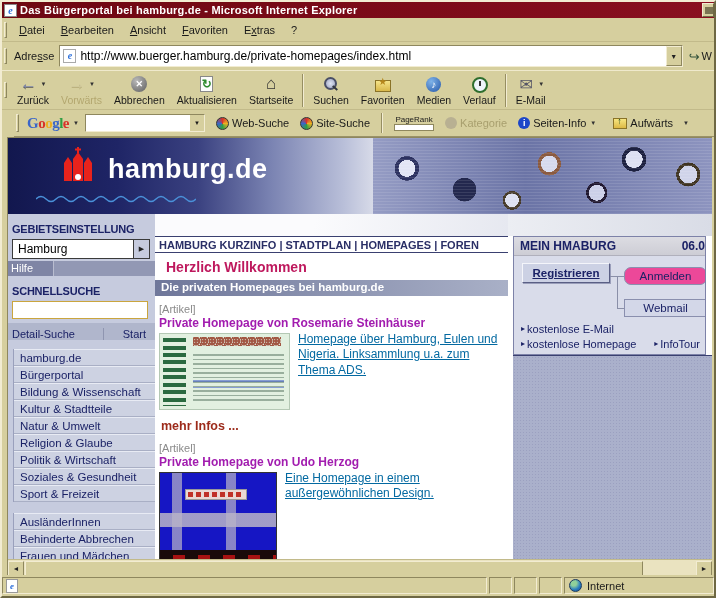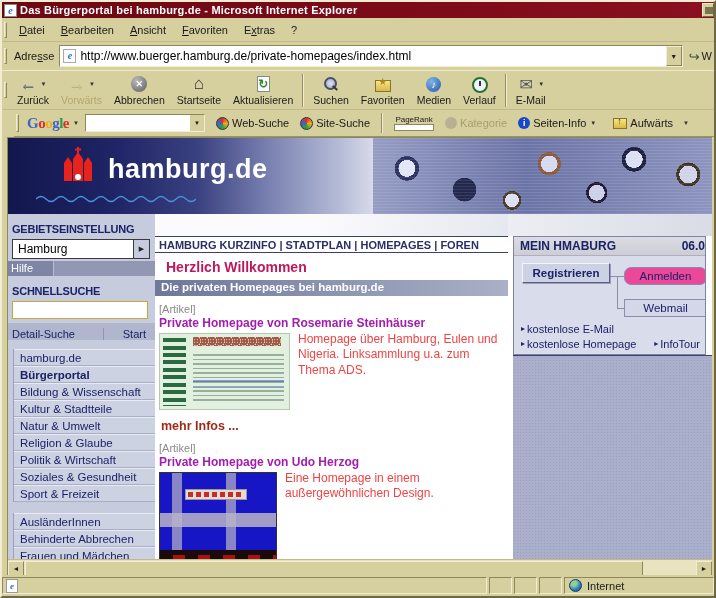--- a/index.html
+++ b/index.html
@@ -108,33 +108,33 @@
   .sb-combo .btn { width:16px; height:18px; background:#c6cbde; border-left:1px solid #3a3a3a; display:flex; align-items:center; justify-content:center; font-size:7px; color:#222; }
   .sb-hilfe { height:15px; margin-top:2px; background:#9298b4; display:flex; }
   .sb-hilfe .tab { width:46px; background:#7f85a5; color:#fff; padding-left:3px; font-size:11px; line-height:15px; border-right:1px solid #b9bdd0; }
   .sb-input { display:block; margin:2px 5px 0 4px; width:136px; height:18px; border:1px solid #caa53d; background:#fff; font-size:12px; padding:0 3px; outline:none; }
   .sb-row { height:17px; margin-top:4px; background:#b0b6cc; display:flex; align-items:flex-end; }
   .sb-row .detail { flex:1; padding-left:4px; }
   .sb-row .start { width:52px; text-align:right; padding-right:9px; border-left:1px solid #8f95b0; }
   .sb-nav { margin:9px 0 0 5px; border-left:1px solid #9aa0bc; background:#cdd2e2; }
   .sb-nav + .sb-nav { margin-top:11px; }
   .nav-item { padding:1.5px 2px 1.5px 6px; font-size:11.5px; color:#1b2266; border-top:1px solid #e8ebf4; border-bottom:1px solid #a9afc5; white-space:nowrap; overflow:hidden; }
-  .nav-item.active { font-weight:bold; }
+  .nav-item.active { font-weight:normal; }
 
   
   .main { width:353px; flex:none; background:#fff; overflow:hidden; }
   .main-top { height:22px; background:linear-gradient(100deg,#fbfbfd 45%,#e6e8f0); }
   .topnav { height:17px; line-height:16px; font-weight:bold; font-size:11px; color:#2a2f66; padding-left:4px; border-top:1px solid #3a4070; border-bottom:1px solid #3a4070; white-space:nowrap; }
   .welcome { font-size:14px; font-weight:bold; color:#be185d; padding:6px 0 5px 11px; }
   .section-bar { height:16px; line-height:15px; background:linear-gradient(90deg,#6f779a,#a9b0c7); color:#fff; font-weight:bold; font-size:11.5px; padding-left:6px; }
   .articles { padding:3px 6px 0 4px; }
   .article-tag { color:#8a8a8a; font-size:11px; margin:4px 0 1px; }
   .article-title { font-weight:bold; font-size:12px; color:#a21caf; margin-bottom:1px; }
   .article-row { display:flex; align-items:flex-start; }
-  .article-text { font-size:12px; line-height:1.28; color:#ef4444; padding-top:1px; }
+  .article-text { font-size:12px; line-height:1.28; color:#0369a1; padding-top:1px;text-decoration:underline; }
   .article-more { font-weight:bold; font-size:12.5px; color:#9c2a1a; margin:7px 0 9px 2px; }
 
   .thumb { flex:none; margin:2px 8px 2px 0; position:relative; }
   .thumb-rosemarie { width:131px; height:77px; background:#e2f0e0; border:1px solid #b4c8b4; }
   .thumb-rosemarie::before { content:""; position:absolute; left:3px; top:4px; width:23px; bottom:3px;
       background:repeating-linear-gradient(to bottom,#2a6a40 0 4px,transparent 4px 7.5px); }
   .thumb-rosemarie::after { content:""; position:absolute; left:33px; right:5px; top:20px; bottom:6px;
       background:linear-gradient(transparent 0 26px, rgba(60,90,200,.55) 26px 28px, transparent 28px 33px, rgba(60,90,200,.55) 33px 34px, transparent 34px),
                  repeating-linear-gradient(to bottom, rgba(80,110,90,.5) 0 1.5px, transparent 1.5px 4.5px); }
   .thumb-rosemarie .thumb-inner { position:absolute; top:3px; left:33px; right:8px; height:9px;
@@ -151,21 +151,21 @@
   .thumb-udo .thumb-inner::before { content:""; position:absolute; inset:2px; background:repeating-linear-gradient(90deg,#c03028 0 5px,transparent 5px 8px); }
 
   
   .rightcol { width:204px; flex:none; background:#fff; overflow:hidden; }
   .right-top { height:22px; background:linear-gradient(90deg,#eceef3,#d9dce6); }
   .mh-panel { margin-left:5px; width:193px; height:119px; background:#d9dcea; border:1px solid #7d82a8; position:relative; overflow:hidden; }
   .mh-head { height:19px; background:linear-gradient(#dcdce2,#cdcdd5); border-bottom:1px solid #b0b0bc; display:flex; align-items:center; }
   .mh-title { font-weight:bold; font-size:12px; color:#1b2266; padding-left:6px; }
   .mh-date { font-weight:bold; font-size:12px; color:#1b2266; margin-left:auto; white-space:nowrap; }
   .mh-btn { position:absolute; font-size:11.5px; color:#1b2266; text-align:center; background:#ccd1e4; border:1px solid; }
-  .mh-reg { left:8px; top:26px; width:88px; height:20px; line-height:18px; font-weight:bold; border-color:#f4f5fa #5a5f85 #5a5f85 #f4f5fa; box-shadow:1px 1px 0 #9a9eba; }
+  .mh-reg { left:8px; top:26px; width:88px; height:20px; line-height:18px; font-weight:bold; border-color:#f4f5fa #5a5f85 #5a5f85 #f4f5fa; box-shadow:1px 1px 0 #9a9eba;text-decoration:underline; }
   .mh-anm { left:110px; top:30px; width:83px; height:18px; line-height:16px; border-color:#8a8fae; background:#ec4899;border-radius:7px; }
   .mh-web { left:110px; top:62px; width:83px; height:18px; line-height:16px; border-color:#8a8fae; background:#d3d7e8; }
   .mh-line { position:absolute; background:#8a8fa8; }
   .mh-links { position:absolute; left:7px; right:5px; top:86px; font-size:11px; color:#1b2266; }
   .mh-links .row { display:flex; margin-bottom:3px; }
   .mh-links .arr { font-size:8px; margin-right:2px; position:relative; top:1px; }
   .mh-links .right { margin-left:auto; display:flex; }
   .periwinkle { margin-left:5px; width:199px; height:204px; background:#aab0cb; border-top:1px solid #3a4070;
       background-image:radial-gradient(#9ba0c0 .8px, transparent .9px); background-size:3px 3px; }
 
@@ -240,31 +240,31 @@
   </div>
       <div class="tb-btn">
     <span class="tb-iconrow">
       <span class="tb-icon ico-stop"></span>
 
     </span>
     <span class="tb-label">Abbrechen</span>
   </div>
       <div class="tb-btn">
     <span class="tb-iconrow">
+      <span class="tb-icon ico-refresh"></span>
+
+    </span>
+    <span class="tb-label">Aktualisieren</span>
+  </div>
+      <div class="tb-btn">
+    <span class="tb-iconrow">
       <span class="tb-icon ico-home"></span>
 
     </span>
     <span class="tb-label">Startseite</span>
-  </div>
-      <div class="tb-btn">
-    <span class="tb-iconrow">
-      <span class="tb-icon ico-refresh"></span>
-
-    </span>
-    <span class="tb-label">Aktualisieren</span>
   </div>
       <span class="tb-sep"></span>
       <div class="tb-btn">
     <span class="tb-iconrow">
       <span class="tb-icon ico-search"></span>
 
     </span>
     <span class="tb-label">Suchen</span>
   </div>
       <div class="tb-btn">

